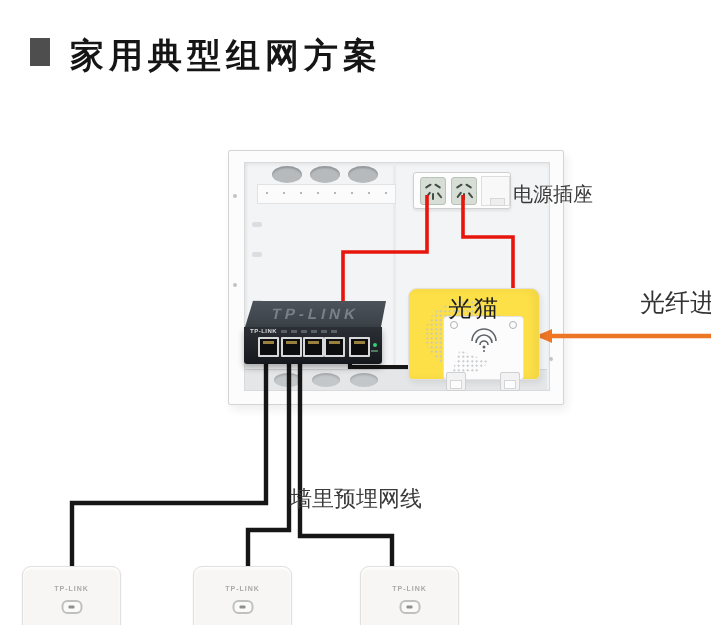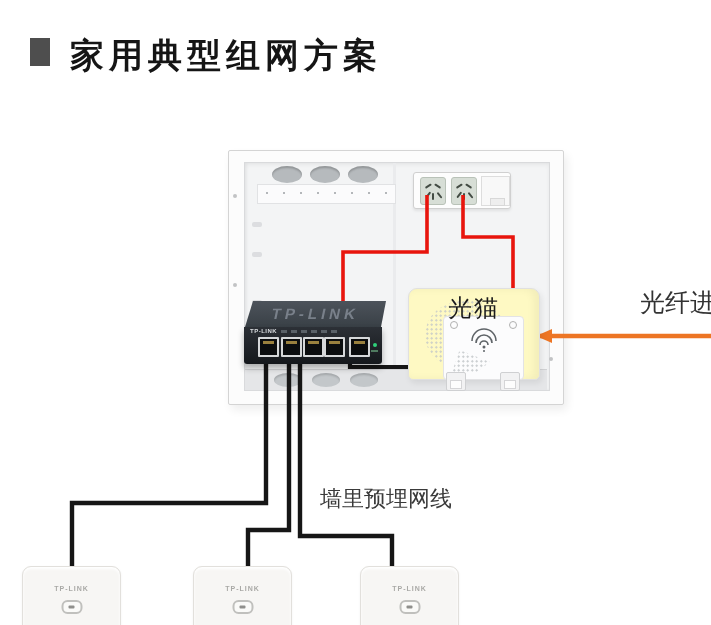--- a/index.html
+++ b/index.html
@@ -52,36 +52,36 @@
   .router-front-brand{left:250px;top:328px;font-size:6px;font-weight:bold;color:#d8dbde;letter-spacing:.5px;z-index:11;}
   .router-front-dashes{left:281px;top:330px;width:60px;height:3px;z-index:11;
       background:repeating-linear-gradient(90deg,#596067 0 6px,transparent 6px 10px);}
   .port{top:337px;width:21px;height:20px;background:#0b0d0f;border:2px solid #d6d8da;border-radius:1px;
         box-sizing:border-box;z-index:11;}
   .pins{position:absolute;left:3px;top:2px;width:11px;height:3px;background:#99803e;}
   .led-indicator{left:373px;top:343px;width:4px;height:4px;border-radius:50%;background:#2fd07a;z-index:11;}
   .led-strip{left:371px;top:350px;width:7px;height:2px;background:#4f7a5f;z-index:11;}
 
   
-  .modem-body{left:408px;top:288px;width:130px;height:90px;background:#fef9c3;border:1px solid #e0e0e0;
+  .modem-body{left:408px;top:288px;width:130px;height:90px;background:#fde047;border:1px solid #e0e0e0;
               border-radius:9px 9px 5px 5px;z-index:10;
               box-shadow:inset -5px 0 8px rgba(0,0,0,.05), 2px 3px 6px rgba(0,0,0,.08);}
   .halftone{background-image:radial-gradient(circle,#c2c6c9 1px,transparent 1.2px);background-size:4.5px 4.5px;}
   .modem-pattern{left:16px;top:11px;width:82px;height:70px;border-radius:50%;opacity:.85;}
   .modem-label{left:0;top:3px;width:100%;text-align:center;font-size:24px;color:#1c1c1c;letter-spacing:2px;z-index:12;}
   .modem-plate{left:34px;top:27px;width:79px;height:62px;background:#fcfcfd;border:1px solid #e3e3e5;border-radius:4px;z-index:11;}
   .plate-screw{top:4px;width:6px;height:6px;border:1px solid #b0b0b0;border-radius:50%;position:absolute;}
   .plate-dots{left:8px;top:33px;width:38px;height:22px;opacity:.9;position:absolute;
               clip-path:polygon(0 100%,20% 0,100% 55%,65% 100%);}
   .wifi-svg{position:absolute;left:24px;top:10px;}
   .modem-foot{top:372px;width:18px;height:17px;background:#f2f2f3;border:1px solid #cfd0d2;border-radius:2px;z-index:11;}
   .foot-notch{position:absolute;left:3px;bottom:1px;width:10px;height:7px;background:#fdfdfd;border:1px solid #d5d5d7;}
 
   
-  .cable-label{left:320px;top:484px;font-size:22px;color:#3a3a3a;z-index:20;white-space:nowrap;}
+  .cable-label{left:290px;top:484px;font-size:22px;color:#3a3a3a;z-index:20;white-space:nowrap;}
   .fiber-label{left:640px;top:286px;font-size:25px;color:#333;z-index:20;white-space:nowrap;}
 
   
   .wires{left:0;top:0;z-index:5;pointer-events:none;}
 
   
   .ap{top:566px;width:97px;height:74px;background:#f7f6f4;border:1px solid #e2e0dc;border-radius:9px;
       box-shadow:inset 0 2px 3px #ffffff, 0 1px 3px rgba(0,0,0,.05);z-index:10;}
   .ap-brand{position:absolute;left:0;top:18px;width:100%;text-align:center;font-size:7px;font-weight:bold;
             color:#a9a9a6;letter-spacing:1px;}
@@ -136,20 +136,21 @@
   </div>
   <div class="abs socket-sq" style="left:451px">
     <div class="hole h1"></div>
       <div class="hole h2"></div>
     <div class="hole h3"></div>
       <div class="hole h4"></div>
       <div class="hole h5"></div>
   </div>
   <div class="abs socket-cover"></div>
   <div class="abs socket-tab"></div>
+  <div class="abs socket-label">电源插座</div>
 
   <svg class="abs wires" width="711" height="625" viewBox="0 0 711 625">
     <path d="M427,195 V252 H343 V305" fill="none" style="stroke:var(--c-power-wire)" stroke-width="3.6"></path>
     <path d="M463,195 V237 H513 V292" fill="none" style="stroke:var(--c-power-wire)" stroke-width="3.6"></path>
     <path d="M350,349 V367 H414" fill="none" style="stroke:var(--c-eth-cable)" stroke-width="4.2"></path>
     <path d="M266,349 V503 H72 V570" fill="none" style="stroke:var(--c-eth-cable)" stroke-width="4.4"></path>
     <path d="M289,349 V530 H248 V570" fill="none" style="stroke:var(--c-eth-cable)" stroke-width="4.4"></path>
     <path d="M300,352 V536 H392 V570" fill="none" style="stroke:var(--c-eth-cable)" stroke-width="4.4"></path>
     <path d="M538,336 H712" fill="none" style="stroke:var(--c-fiber-line)" stroke-width="4.6"></path>
     <polygon points="536,336 552,329 552,343" style="fill:var(--c-fiber-line)"></polygon>

